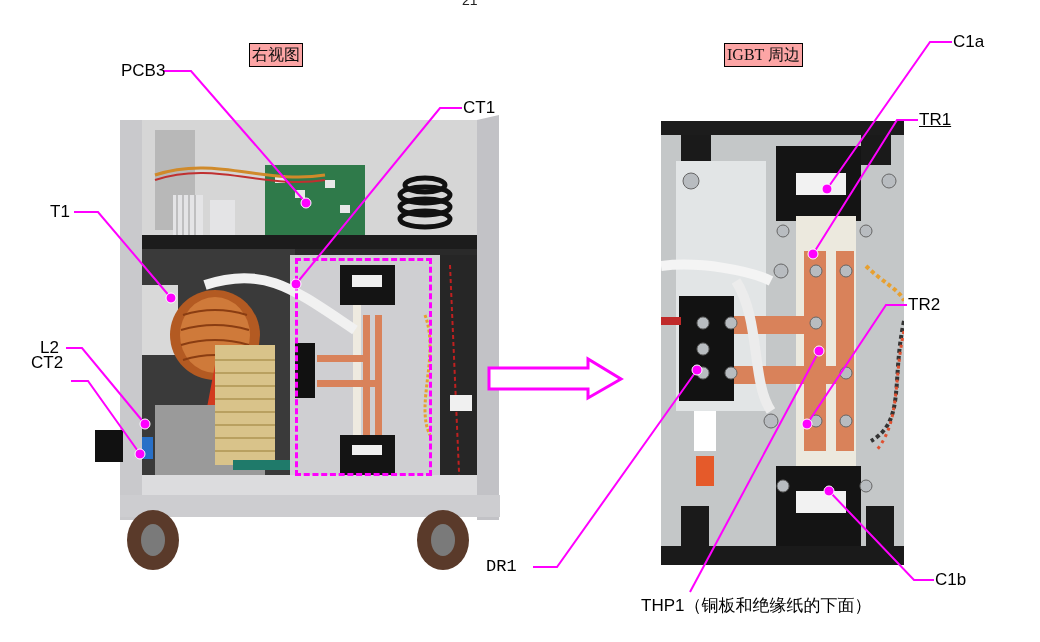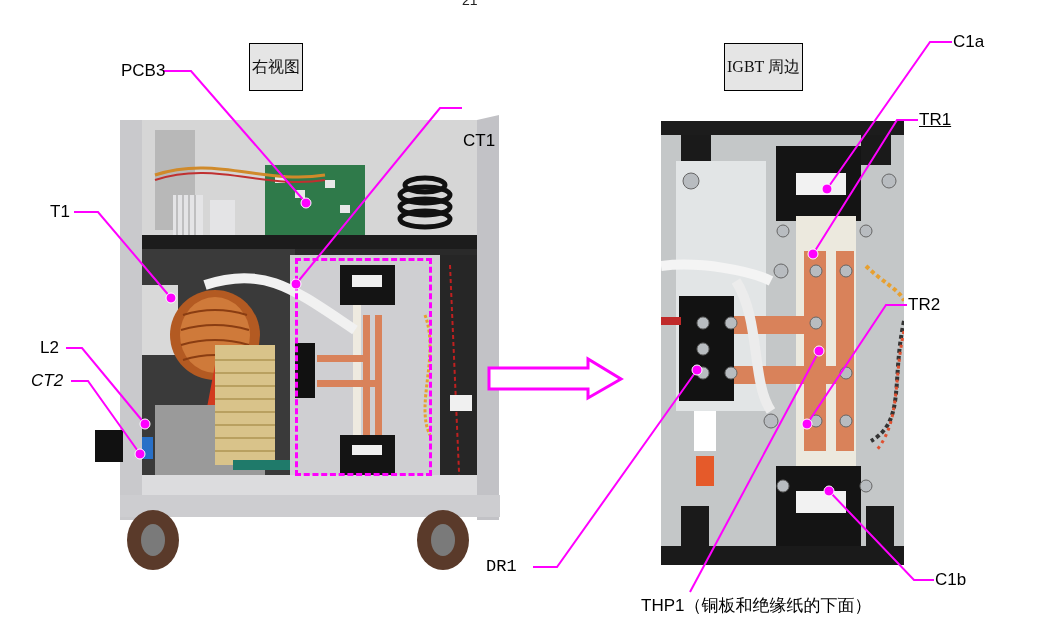--- a/index.html
+++ b/index.html
@@ -1,21 +1,21 @@
 <!DOCTYPE html>
 <html><head>
 <meta charset="utf-8">
 <style>
   html, body { margin: 0; padding: 0; background: #ffffff; }
   body { width: 1040px; height: 642px; position: relative; overflow: hidden;
          font-family: "Liberation Sans", "DejaVu Sans", sans-serif; }
   .abs { position: absolute; }
   .page-num { left: 462px; top: -8px; width: 30px; height: 12px; color: #222; font-size: 14px; }
   .caption-box { border: 1px solid #000; font-family: "DejaVu Serif", "Liberation Serif", serif;
-                 font-size: 16px; padding: 12px 2px; line-height: 22px; background: #e5e5e5; color: #111; }
+                 font-size: 16px; padding: 0 2px; line-height: 22px; background: #fca5a5; color: #111; }
   .label { font-size: 17px; color: #000; line-height: 20px; white-space: nowrap; }
   .photo { overflow: hidden; }
   svg.overlay { position: absolute; left: 0; top: 0; width: 1040px; height: 642px; pointer-events: none; }
 </style>
 </head>
 <body>
 
 <div class="abs page-num">21</div>
 
 <div class="abs caption-box" style="left:249px;top:43px;">右视图</div>
@@ -235,23 +235,23 @@
     <circle cx="827" cy="189" r="5"></circle>
     <circle cx="813" cy="254" r="5"></circle>
     <circle cx="807" cy="424" r="5"></circle>
     <circle cx="697" cy="370" r="5"></circle>
     <circle cx="829" cy="491" r="5"></circle>
     <circle cx="819" cy="351" r="5"></circle>
   </g>
 </svg>
 
 <div class="abs label" style="left:121px;top:61px;text-align:right;">PCB3</div>
-<div class="abs label" style="left:463px;top:98px;margin-top:33px;">CT1</div>
+<div class="abs label" style="left:463px;top:98px;">CT1</div>
 <div class="abs label" style="left:50px;top:202px;text-align:center;">T1</div>
 <div class="abs label" style="left:40px;top:338px;">L2</div>
-<div class="abs label" style="left:31px;top:371px;font-style:italic;">CT2</div>
+<div class="abs label" style="left:31px;top:353px;">CT2</div>
 
 <div class="abs label" style="left:953px;top:32px;text-align:center;">C1a</div>
 <div class="abs label" style="left:919px;top:110px;text-decoration:underline;">TR1</div>
 <div class="abs label" style="left:908px;top:295px;">TR2</div>
 <div class="abs label" style="left:486px;top:557px;font-family:Liberation Mono, monospace;">DR1</div>
 <div class="abs label" style="left:935px;top:570px;text-align:center;">C1b</div>
 <div class="abs label" style="left:641px;top:596px;">THP1（铜板和绝缘纸的下面）</div>
 
 </body></html>

